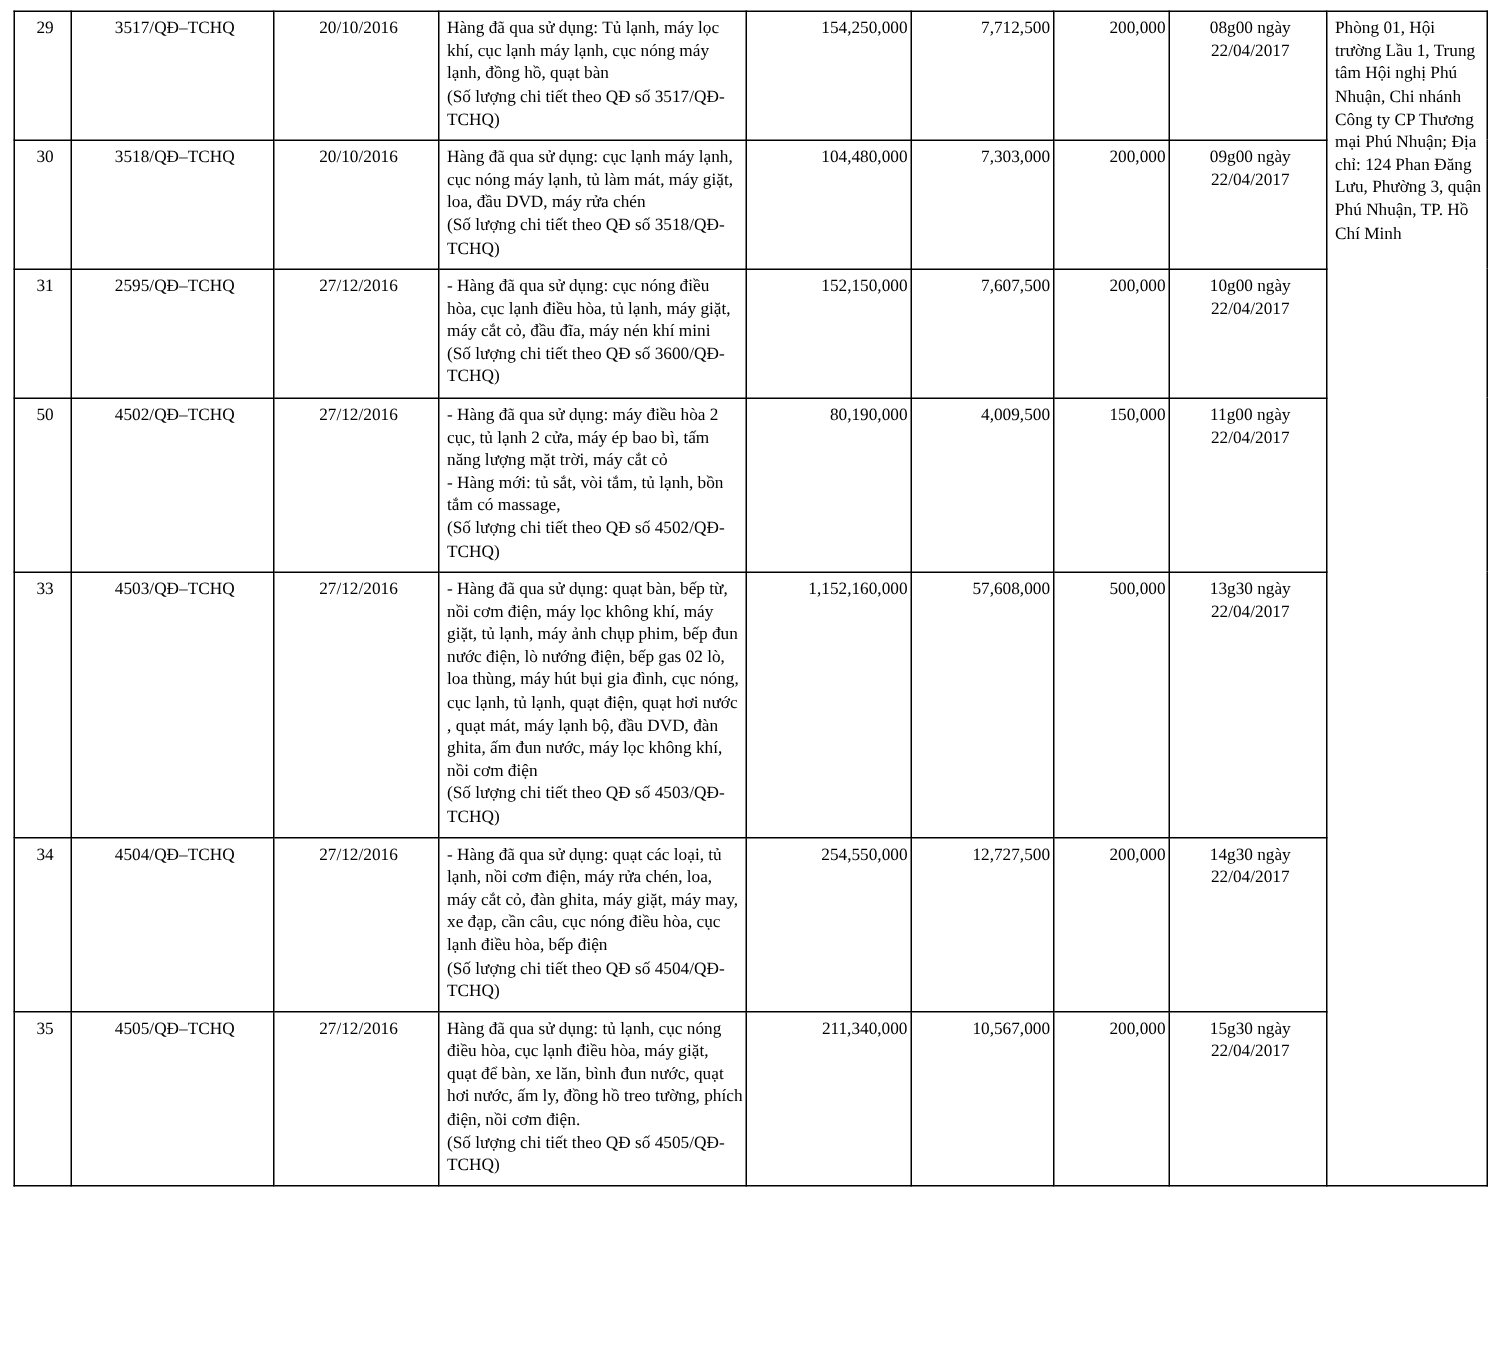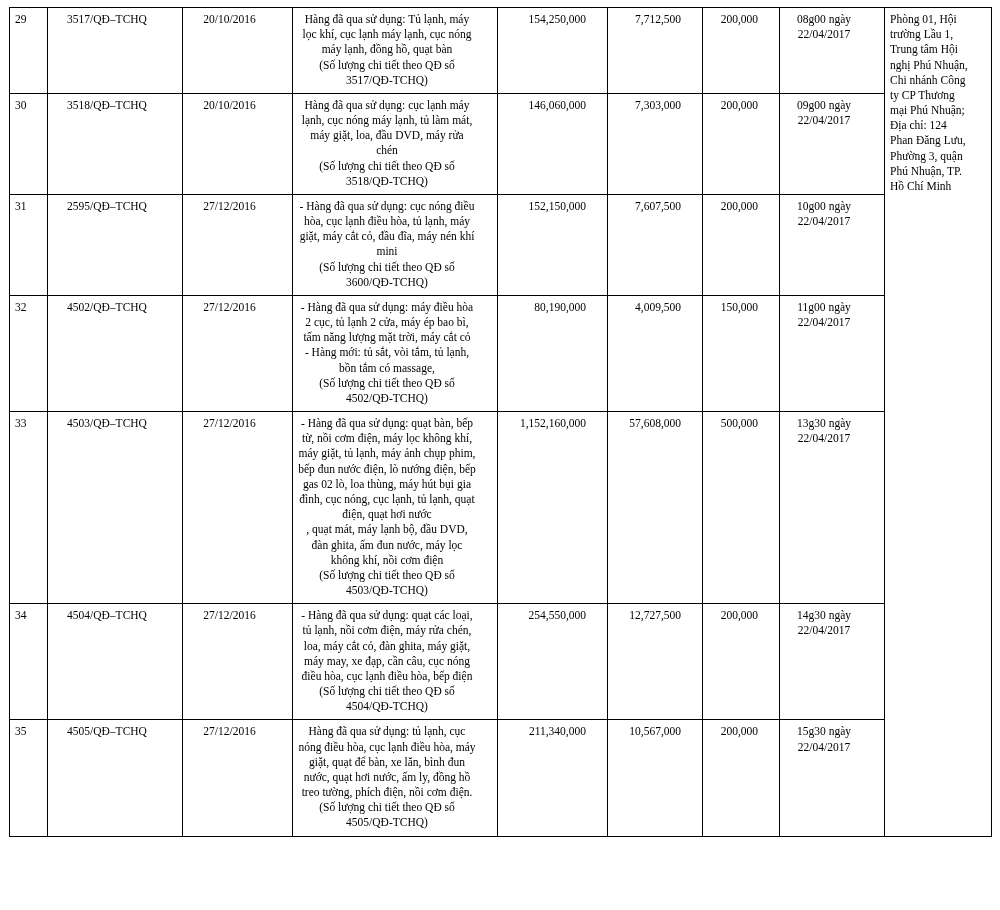--- a/index.html
+++ b/index.html
@@ -21,21 +21,21 @@
     padding: 7px 9px 7px 9px;
   }
   table.lot-table {
     border-collapse: collapse;
     width: 982px;
     table-layout: fixed;
   }
   table.lot-table td {
     border: 1px solid #000000;
     vertical-align: top;
-    padding: 4px 21px 5px 5px;
+    padding: 4px 2px 5px 5px;
     font-size: 11.5px;
     line-height: 1.32;
   }
   
   col.c-no      { width: 38px; }
   col.c-decree  { width: 135px; }
   col.c-date    { width: 110px; }
   col.c-desc    { width: 205px; }
   col.c-start   { width: 110px; }
   col.c-deposit { width: 95px; }
@@ -46,21 +46,21 @@
   .cell-center {
     text-align: center;
     vertical-align: middle;
   }
   .cell-right {
     text-align: right;
     vertical-align: middle;
     padding-right: 12px;
   }
   .cell-desc {
-    text-align: center;
+    text-align: left;
     vertical-align: top;
   }
   .cell-place {
     vertical-align: middle;
     padding-left: 7px;
     padding-right: 7px;
     line-height: 1.45;
   }
   .desc-line { display: block; }
 </style>
@@ -101,21 +101,21 @@
       </tr>
 
       <tr>
         <td class="cell-center">30</td>
         <td class="cell-center">3518/QĐ–TCHQ</td>
         <td class="cell-center">20/10/2016</td>
         <td class="cell-desc">
           <span class="desc-line">Hàng đã qua sử dụng: cục lạnh máy lạnh, cục nóng máy lạnh, tủ làm mát, máy giặt, loa, đầu DVD, máy rửa chén</span>
           <span class="desc-line">(Số lượng chi tiết theo QĐ số 3518/QĐ-TCHQ)</span>
         </td>
-        <td class="cell-right">146,060,000</td>
+        <td class="cell-right">104,480,000</td>
         <td class="cell-right">7,303,000</td>
         <td class="cell-right">200,000</td>
         <td class="cell-center">
           <span class="desc-line">09g00 ngày</span>
           <span class="desc-line">22/04/2017</span>
         </td>
       </tr>
 
       <tr>
         <td class="cell-center">31</td>
@@ -128,21 +128,21 @@
         <td class="cell-right">152,150,000</td>
         <td class="cell-right">7,607,500</td>
         <td class="cell-right">200,000</td>
         <td class="cell-center">
           <span class="desc-line">10g00 ngày</span>
           <span class="desc-line">22/04/2017</span>
         </td>
       </tr>
 
       <tr>
-        <td class="cell-center">32</td>
+        <td class="cell-center">50</td>
         <td class="cell-center">4502/QĐ–TCHQ</td>
         <td class="cell-center">27/12/2016</td>
         <td class="cell-desc">
           <span class="desc-line">- Hàng đã qua sử dụng: máy điều hòa 2 cục, tủ lạnh 2 cửa, máy ép bao bì, tấm năng lượng mặt trời, máy cắt cỏ</span>
           <span class="desc-line">- Hàng mới: tủ sắt, vòi tắm, tủ lạnh, bồn tắm có massage,</span>
           <span class="desc-line">(Số lượng chi tiết theo QĐ số 4502/QĐ-TCHQ)</span>
         </td>
         <td class="cell-right">80,190,000</td>
         <td class="cell-right">4,009,500</td>
         <td class="cell-right">150,000</td>

